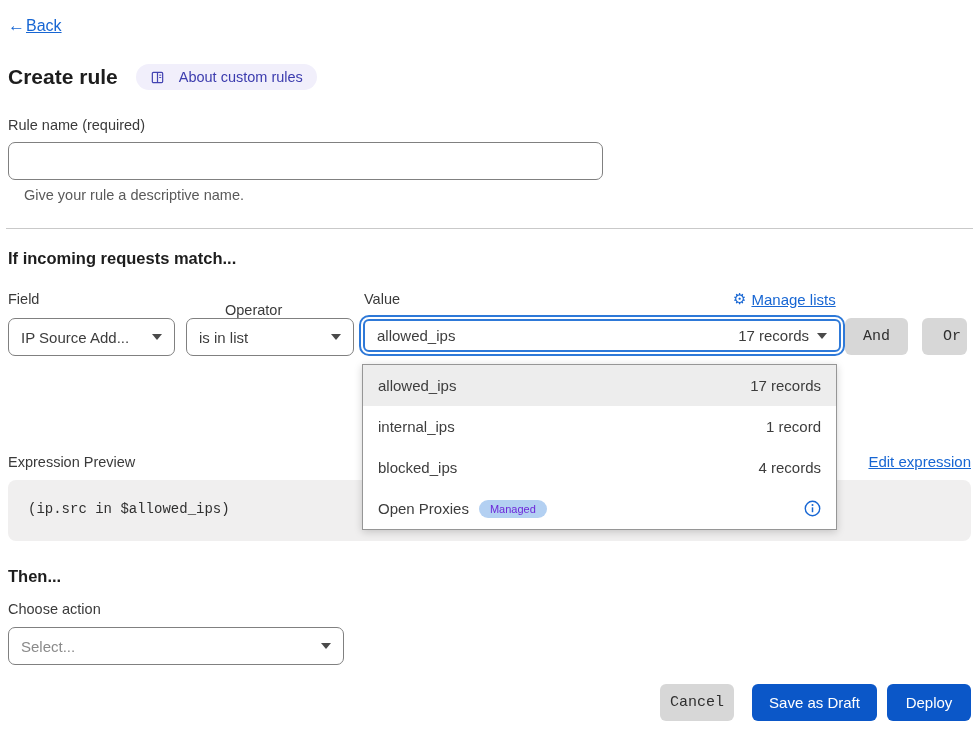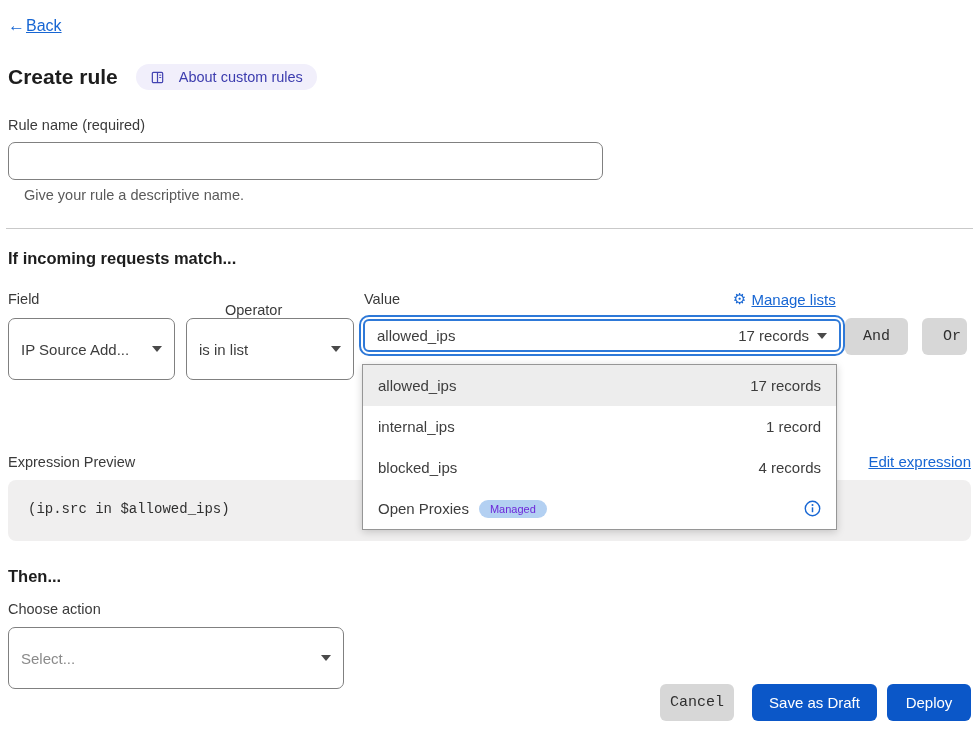--- a/index.html
+++ b/index.html
@@ -23,21 +23,21 @@
   .helper{position:absolute;font-size:14.5px;color:#5a5a5a;}
   .text-input{position:absolute;left:8px;top:142px;width:573px;height:36px;border:1px solid #808080;
     border-radius:7px;font-size:15px;padding:0 10px;box-sizing:content-box;outline:none;background:#fff;}
 
   .divider{position:absolute;left:6px;right:6px;top:228px;height:1px;background:#c9c9c9;}
 
   .section-heading{position:absolute;font-size:16.5px;font-weight:bold;color:#1d1d1d;}
 
   
   .select-box{position:absolute;height:36px;border:1px solid #808080;border-radius:7px;background:#fff;
-    display:flex;align-items:center;justify-content:space-between;padding:12px 12px;font-size:15px;color:#3d3d3d;cursor:pointer;}
+    display:flex;align-items:center;justify-content:space-between;padding:0 12px;font-size:15px;color:#3d3d3d;cursor:pointer;}
   .chev{width:0;height:0;border-left:5px solid transparent;border-right:5px solid transparent;
     border-top:6px solid #4a4a4a;margin-left:8px;flex:none;}
   .placeholder{color:#8a8a8a;}
 
   
   .value-box{position:absolute;left:359px;top:315px;width:478px;border:2px solid #2e79d8;border-radius:10px;
     padding:2px;background:#fff;cursor:pointer;}
   .value-box-inner{border:2px solid #2e79d8;border-radius:6px;height:29px;display:flex;align-items:center;
     justify-content:space-between;padding:0 12px;font-size:15px;color:#3d3d3d;background:#fff;}
   .value-right{display:flex;align-items:center;}

